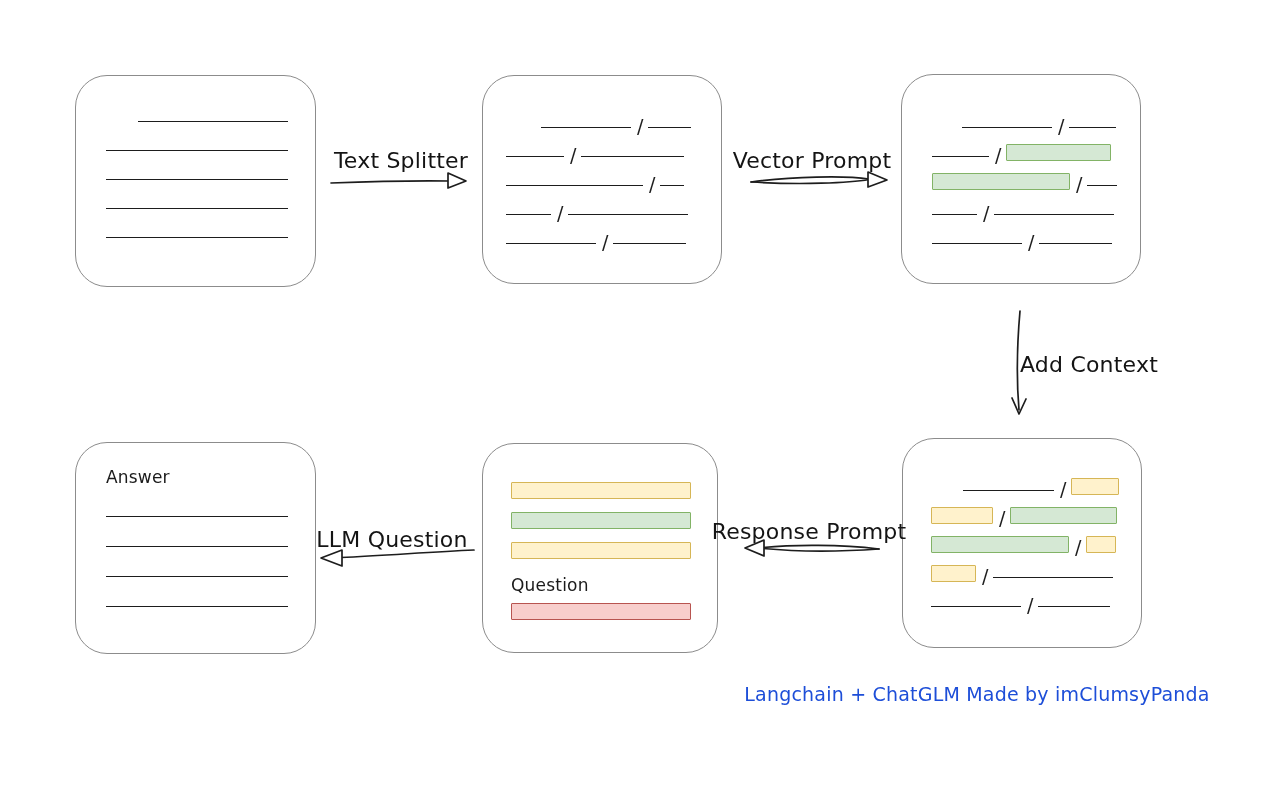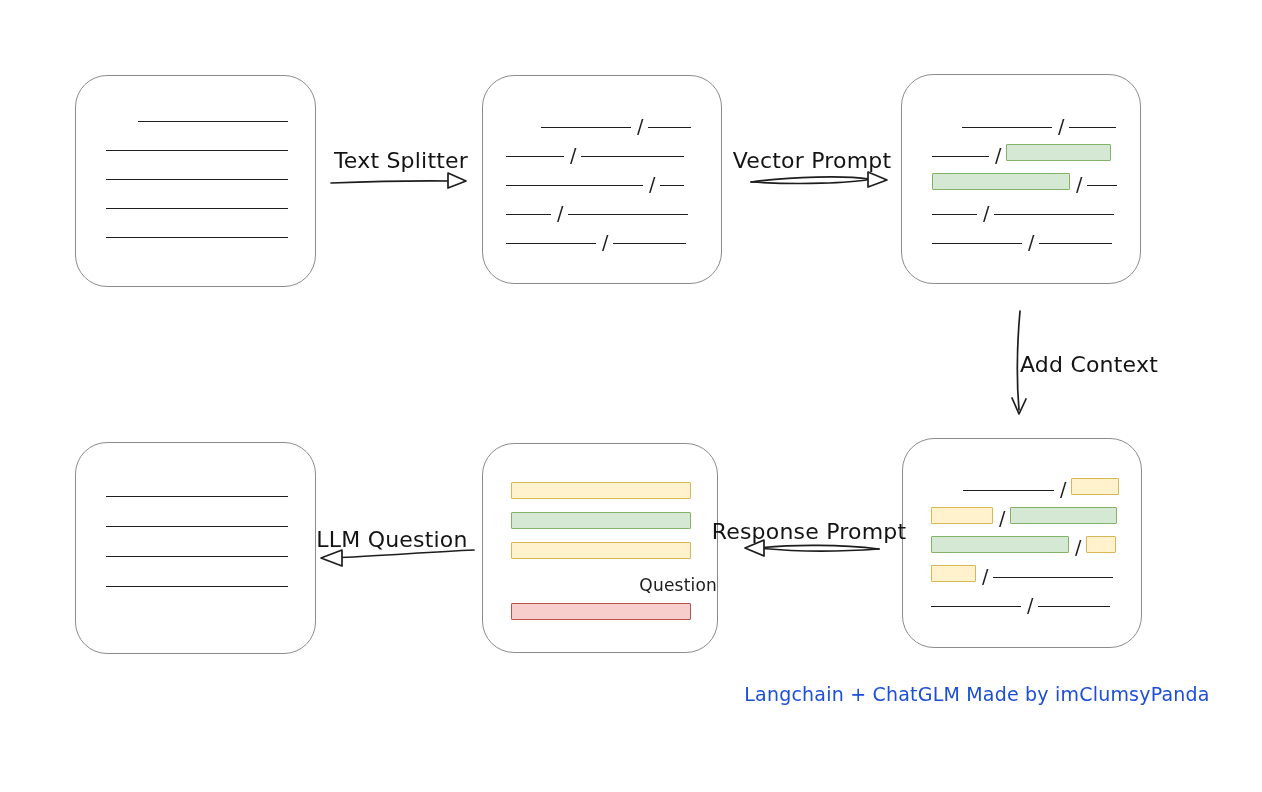--- a/index.html
+++ b/index.html
@@ -14,21 +14,21 @@
   .box-source  { left:75px;  top:75px;  width:241px; height:212px; padding:17px 0 0 30px; }
   .box-split   { left:482px; top:75px;  width:240px; height:209px; padding:23px 0 0 23px; }
   .box-vector  { left:901px; top:74px;  width:240px; height:210px; padding:24px 0 0 30px; }
   .box-context { left:902px; top:438px; width:240px; height:210px; padding:23px 0 0 28px; }
   .box-prompt  { left:482px; top:443px; width:236px; height:210px; padding:25px 0 0 28px; }
   .box-answer  { left:75px;  top:442px; width:241px; height:212px; padding:24px 0 0 30px; }
 
   .pattern-row { height:29px; display:flex; align-items:flex-end; }
   .box-answer .pattern-row { height:30px; }
   .label-row { height:20px; display:flex; align-items:flex-end; }
-  .label-row:not(:first-child) { margin-top:16px;justify-content:flex-end; }
+  .label-row:not(:first-child) { margin-top:16px; }
   .bar-row { height:17px; margin-top:13px; display:flex; align-items:flex-end; }
   .label-row + .bar-row { margin-top:8px; }
 
   .row-text { font-size:17px; line-height:20px; white-space:nowrap; letter-spacing:0.2px; }
   .seg { display:inline-block; box-sizing:border-box; }
   .seg.gap { height:0; }
   .seg.line { height:0; border-bottom:1.9px solid #1d1d1d; }
   .seg.chip { height:17px; border:1.6px solid; border-radius:1px; margin-bottom:-4px; }
   .seg.bar  { height:17px; border:1.6px solid; border-radius:1px; }
   .slash {
@@ -166,20 +166,23 @@
         <span class="seg bar" style="width: 180px; background: rgb(255, 242, 204); border-color: rgb(214, 182, 86);"></span>
       </div>
       <div class="label-row">
         <span class="row-text">Question</span>
       </div>
       <div class="bar-row">
         <span class="seg bar" style="width: 180px; background: rgb(248, 206, 204); border-color: rgb(184, 84, 80);"></span>
       </div>
     </div>
   <div class="box box-answer">
+      <div class="label-row">
+        <span class="row-text">Answer</span>
+      </div>
       <div class="pattern-row">
         <span class="seg line" style="width: 182px;"></span>
       </div>
       <div class="pattern-row">
         <span class="seg line" style="width: 182px;"></span>
       </div>
       <div class="pattern-row">
         <span class="seg line" style="width: 182px;"></span>
       </div>
       <div class="pattern-row">

